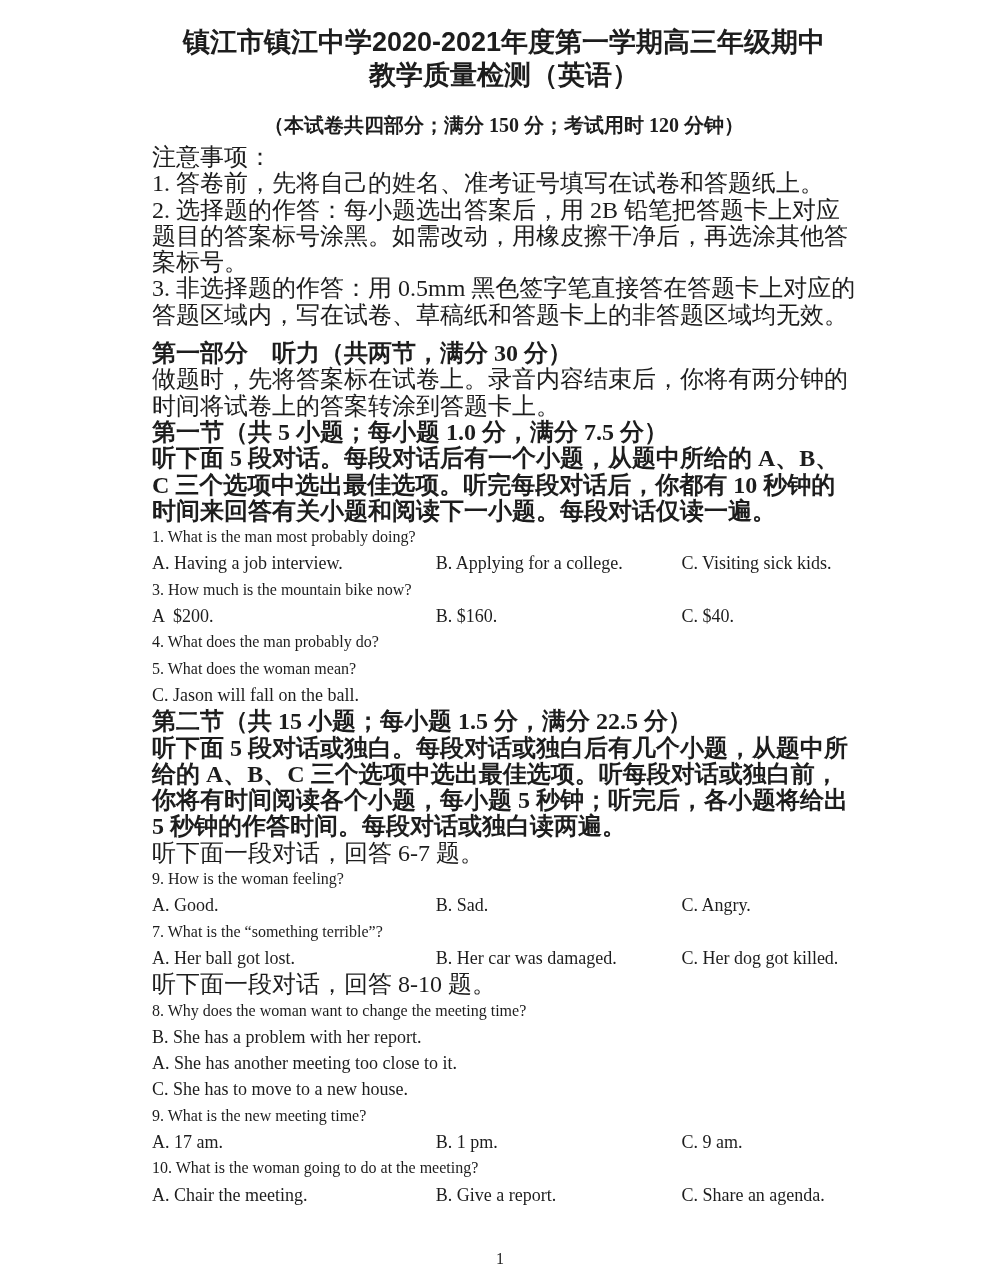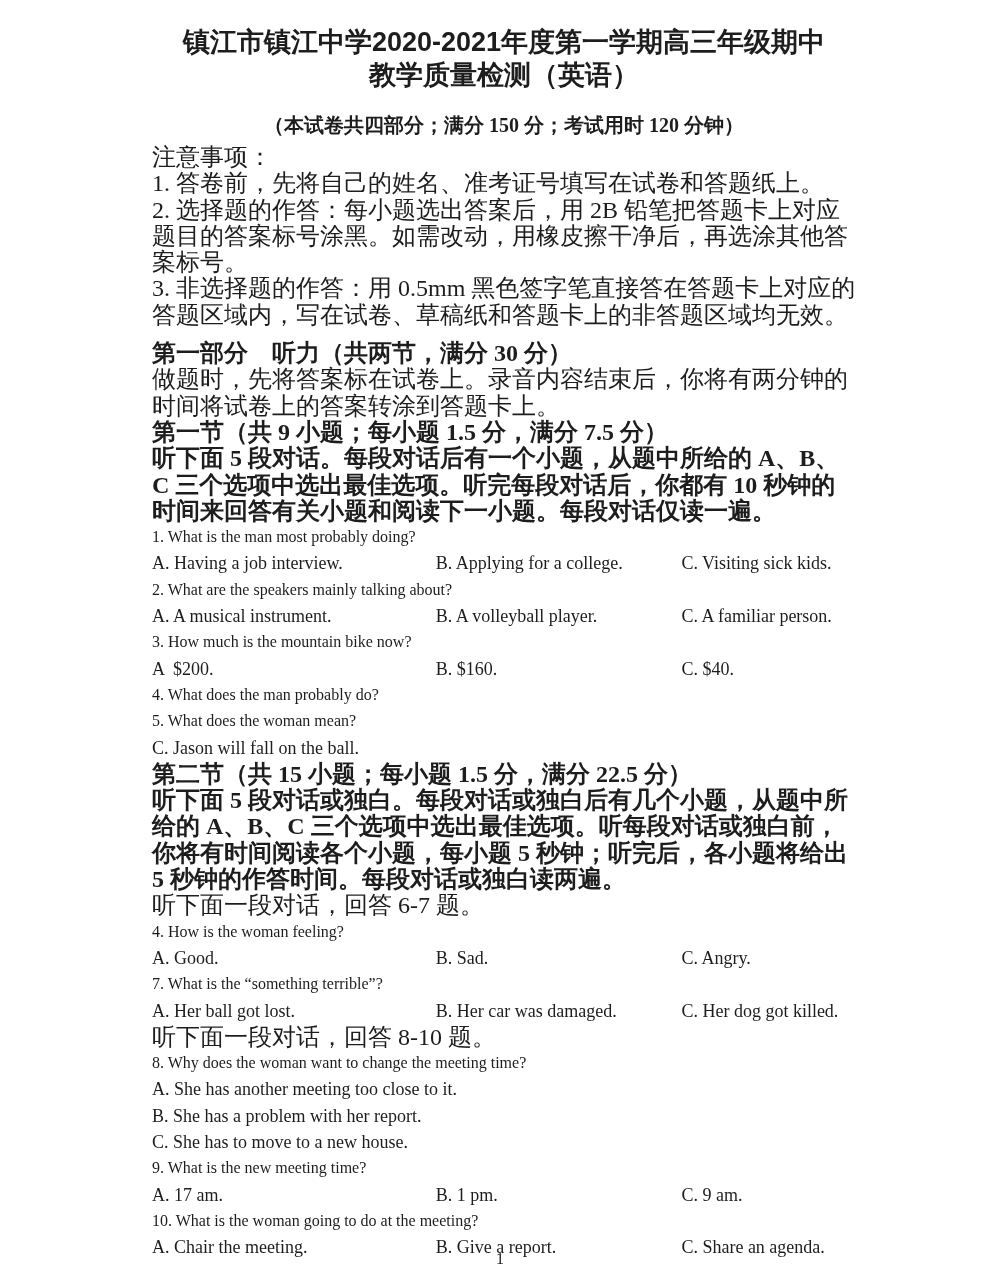--- a/index.html
+++ b/index.html
@@ -73,38 +73,30 @@
 
     <div class="line cn">注意事项：</div>
     <div id="notice-items">
         <div class="line cn">1. 答卷前，先将自己的姓名、准考证号填写在试卷和答题纸上。</div>
         <div class="line cn">2. 选择题的作答：每小题选出答案后，用 2B 铅笔把答题卡上对应题目的答案标号涂黑。如需改动，用橡皮擦干净后，再选涂其他答案标号。</div>
         <div class="line cn">3. 非选择题的作答：用 0.5mm 黑色签字笔直接答在答题卡上对应的答题区域内，写在试卷、草稿纸和答题卡上的非答题区域均无效。</div>
       </div>
 
     <div class="line cn bold gap-before">第一部分　听力（共两节，满分 30 分）</div>
     <div class="line cn">做题时，先将答案标在试卷上。录音内容结束后，你将有两分钟的时间将试卷上的答案转涂到答题卡上。</div>
-    <div class="line cn bold">第一节（共 9 小题；每小题 1.5 分，满分 7.5 分）</div>
+    <div class="line cn bold">第一节（共 5 小题；每小题 1.0 分，满分 7.5 分）</div>
     <div class="line cn bold">听下面 5 段对话。每段对话后有一个小题，从题中所给的 A、B、C 三个选项中选出最佳选项。听完每段对话后，你都有 10 秒钟的时间来回答有关小题和阅读下一小题。每段对话仅读一遍。</div>
 
     <div id="section1-questions">
         <div class="question">
           <div class="line">1. What is the man most probably doing?</div>
           <div class="opt-row">
             <span class="opt c0">A. Having a job interview.</span>
             <span class="opt c1">B. Applying for a college.</span>
             <span class="opt c2">C. Visiting sick kids.</span>
-          </div>
-        </div>
-        <div class="question">
-          <div class="line">2. What are the speakers mainly talking about?</div>
-          <div class="opt-row">
-            <span class="opt c0">A. A musical instrument.</span>
-            <span class="opt c1">B. A volleyball player.</span>
-            <span class="opt c2">C. A familiar person.</span>
           </div>
         </div>
         <div class="question">
           <div class="line">3. How much is the mountain bike now?</div>
           <div class="opt-row">
             <span class="opt c0">A  $200.</span>
             <span class="opt c1">B. $160.</span>
             <span class="opt c2">C. $40.</span>
           </div>
         </div>
@@ -118,43 +110,43 @@
           </div>
         </div>
       </div>
 
     <div class="line cn bold">第二节（共 15 小题；每小题 1.5 分，满分 22.5 分）</div>
     <div class="line cn bold">听下面 5 段对话或独白。每段对话或独白后有几个小题，从题中所给的 A、B、C 三个选项中选出最佳选项。听每段对话或独白前，你将有时间阅读各个小题，每小题 5 秒钟；听完后，各小题将给出 5 秒钟的作答时间。每段对话或独白读两遍。</div>
 
     <div id="section2-blocks">
         <div class="line cn">听下面一段对话，回答 6-7 题。</div>
         <div class="question">
-          <div class="line">4. How is the woman feeling?</div>
+          <div class="line">9. How is the woman feeling?</div>
           <div class="opt-row">
             <span class="opt c0">A. Good.</span>
             <span class="opt c1">B. Sad.</span>
             <span class="opt c2">C. Angry.</span>
           </div>
         </div>
         <div class="question">
           <div class="line">7. What is the “something terrible”?</div>
           <div class="opt-row">
             <span class="opt c0">A. Her ball got lost.</span>
             <span class="opt c1">B. Her car was damaged.</span>
             <span class="opt c2">C. Her dog got killed.</span>
           </div>
         </div>
         <div class="line cn">听下面一段对话，回答 8-10 题。</div>
         <div class="question">
           <div class="line">8. Why does the woman want to change the meeting time?</div>
           <div class="opt-row">
-            <span class="opt full">A. She has another meeting too close to it.</span>
+            <span class="opt full">B. She has a problem with her report.</span>
           </div>
           <div class="opt-row">
-            <span class="opt full">B. She has a problem with her report.</span>
+            <span class="opt full">A. She has another meeting too close to it.</span>
           </div>
           <div class="opt-row">
             <span class="opt full">C. She has to move to a new house.</span>
           </div>
         </div>
         <div class="question">
           <div class="line">9. What is the new meeting time?</div>
           <div class="opt-row">
             <span class="opt c0">A. 17 am.</span>
             <span class="opt c1">B. 1 pm.</span>

